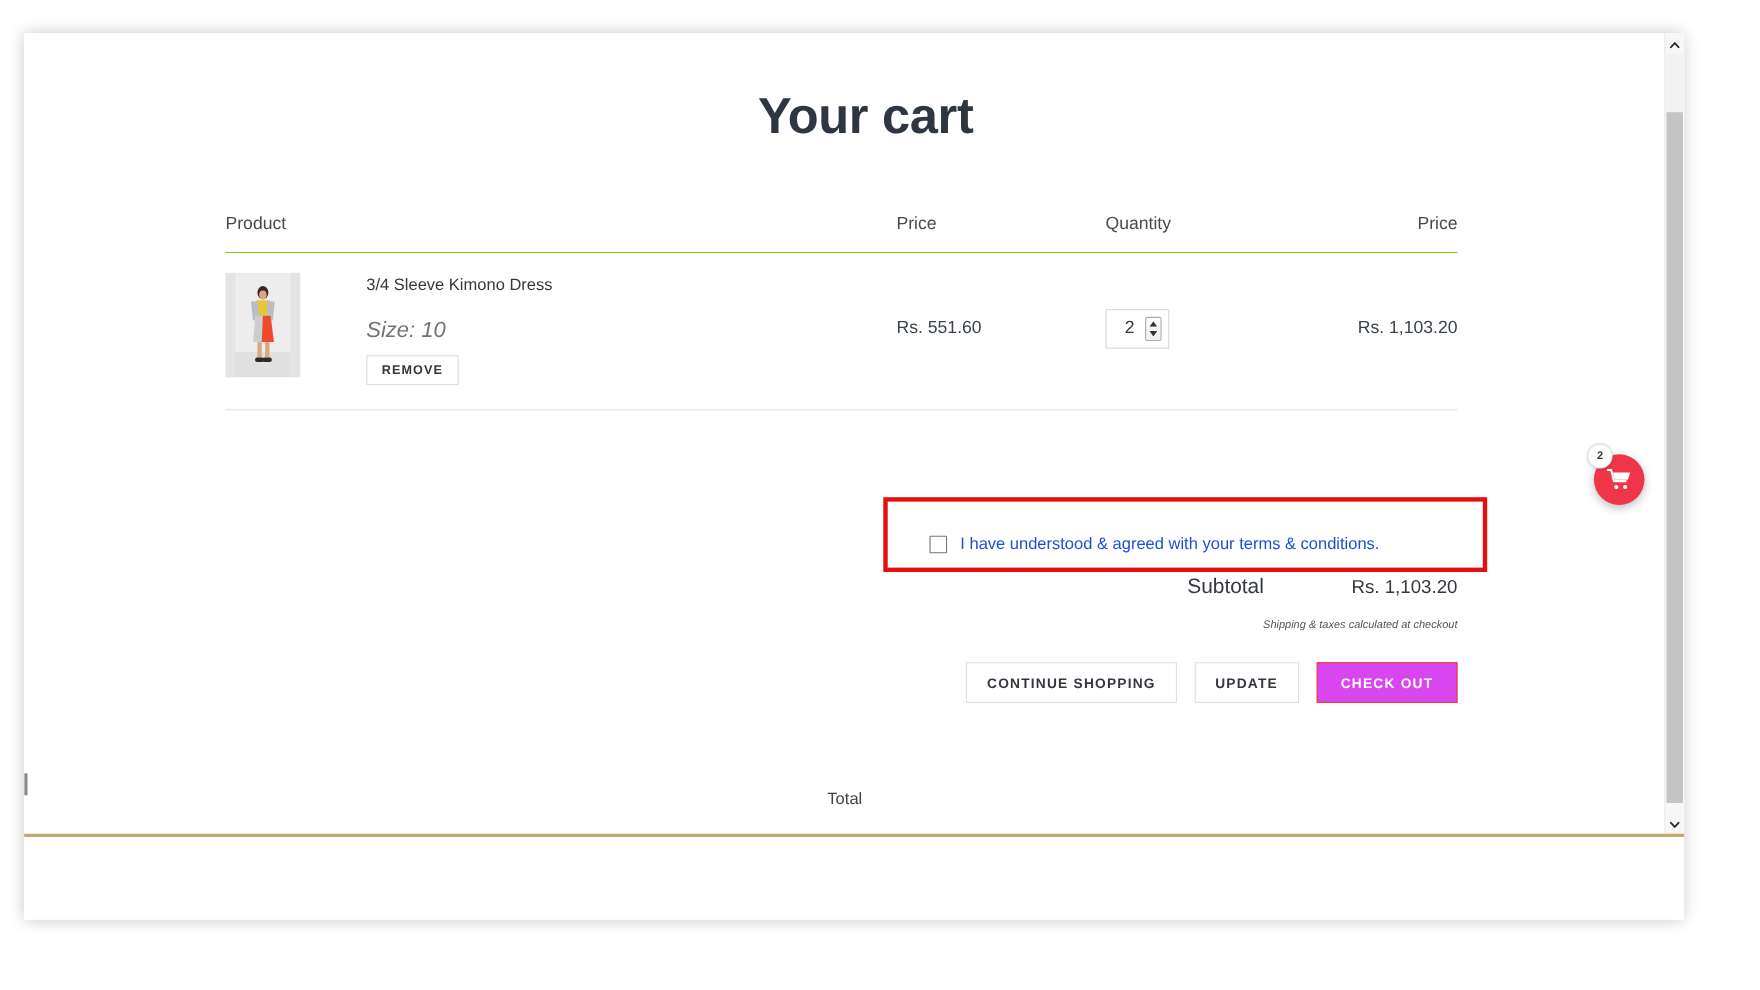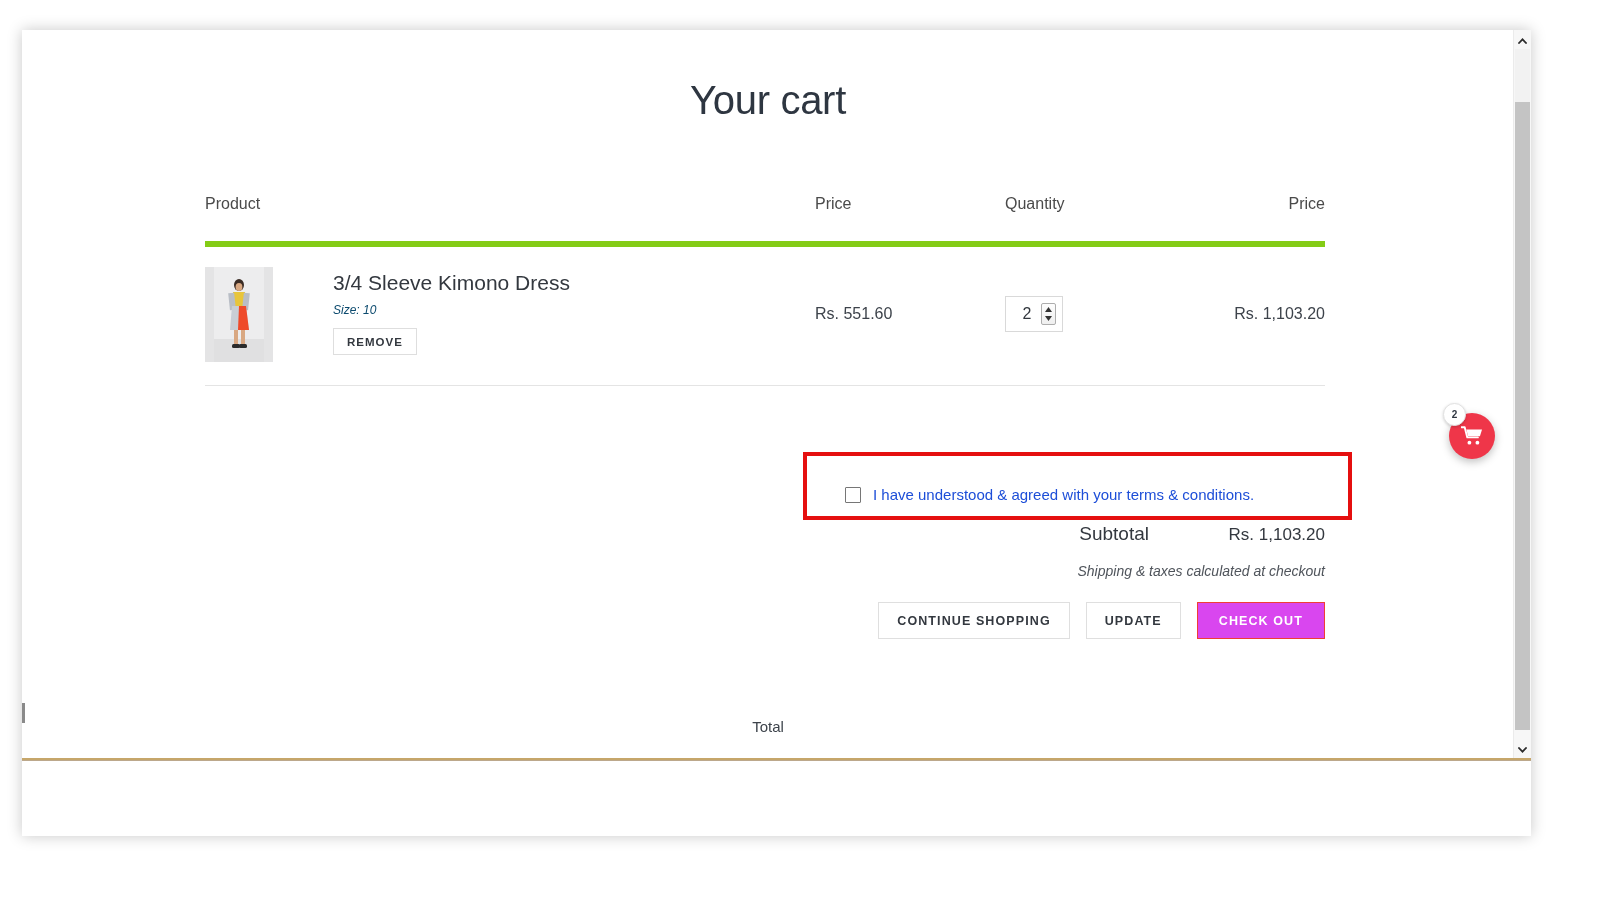--- a/index.html
+++ b/index.html
@@ -94,39 +94,40 @@
     height: 730px;
     background: #ffffff;
   }
 
   .page-title {
     position: absolute;
     left: 0;
     top: 48px;
     width: 1492px;
     text-align: center;
-    font-size: 40px;
-    font-weight: normal;
+    font-size: 46px;
+    font-weight: bold;
     color: #2e3641;
     letter-spacing: -0.3px;
+    padding-left: 19px;
   }
 
   
   .cart {
     position: absolute;
     left: 183px;
     top: 165px;
     width: 1120px;
   }
 
   .cart-head {
     display: flex;
     align-items: flex-end;
-    padding-bottom: 28px;
-    border-bottom: 6px solid #84cc16;
+    padding-bottom: 16px;
+    border-bottom: 1px solid #84cc16;
     color: #4a4a4a;
     font-size: 16px;
   }
   .col-product { width: 610px; }
   .col-price   { width: 190px; text-align: left; }
   .col-qty     { width: 160px; text-align: left; }
   .col-total   { width: 160px; text-align: right; }
 
   .cart-row {
     display: flex;
@@ -150,29 +151,29 @@
     overflow: hidden;
     position: relative;
   }
   .thumb svg { display: block; }
 
   .prod-info {
     margin-left: 60px;
     padding-top: 2px;
   }
   .prod-title {
-    font-size: 21px;
+    font-size: 15px;
     color: #33383f;
     line-height: 1.3;
   }
   .prod-variant {
-    font-size: 12px;
+    font-size: 20px;
     font-style: italic;
-    color: #0c4a6e;
-    margin-top: 7px;
+    color: #737373;
+    margin-top: 19px;
   }
   .remove-btn {
     display: inline-block;
     margin-top: 11px;
     padding: 7px 13px 6px 13px;
     border: 1px solid #dedede;
     background: #ffffff;
     font-size: 11.5px;
     font-weight: bold;
     letter-spacing: 1px;
@@ -299,21 +300,21 @@
     color: #33383f;
     margin-left: 58px;
     min-width: 118px;
     text-align: right;
   }
 
   .ship-note {
     position: absolute;
     right: 0;
     top: 138px;
-    font-size: 14px;
+    font-size: 10px;
     font-style: italic;
     color: #4f545b;
   }
 
   .actions {
     position: absolute;
     right: 0;
     top: 177px;
     display: flex;
     justify-content: flex-end;

